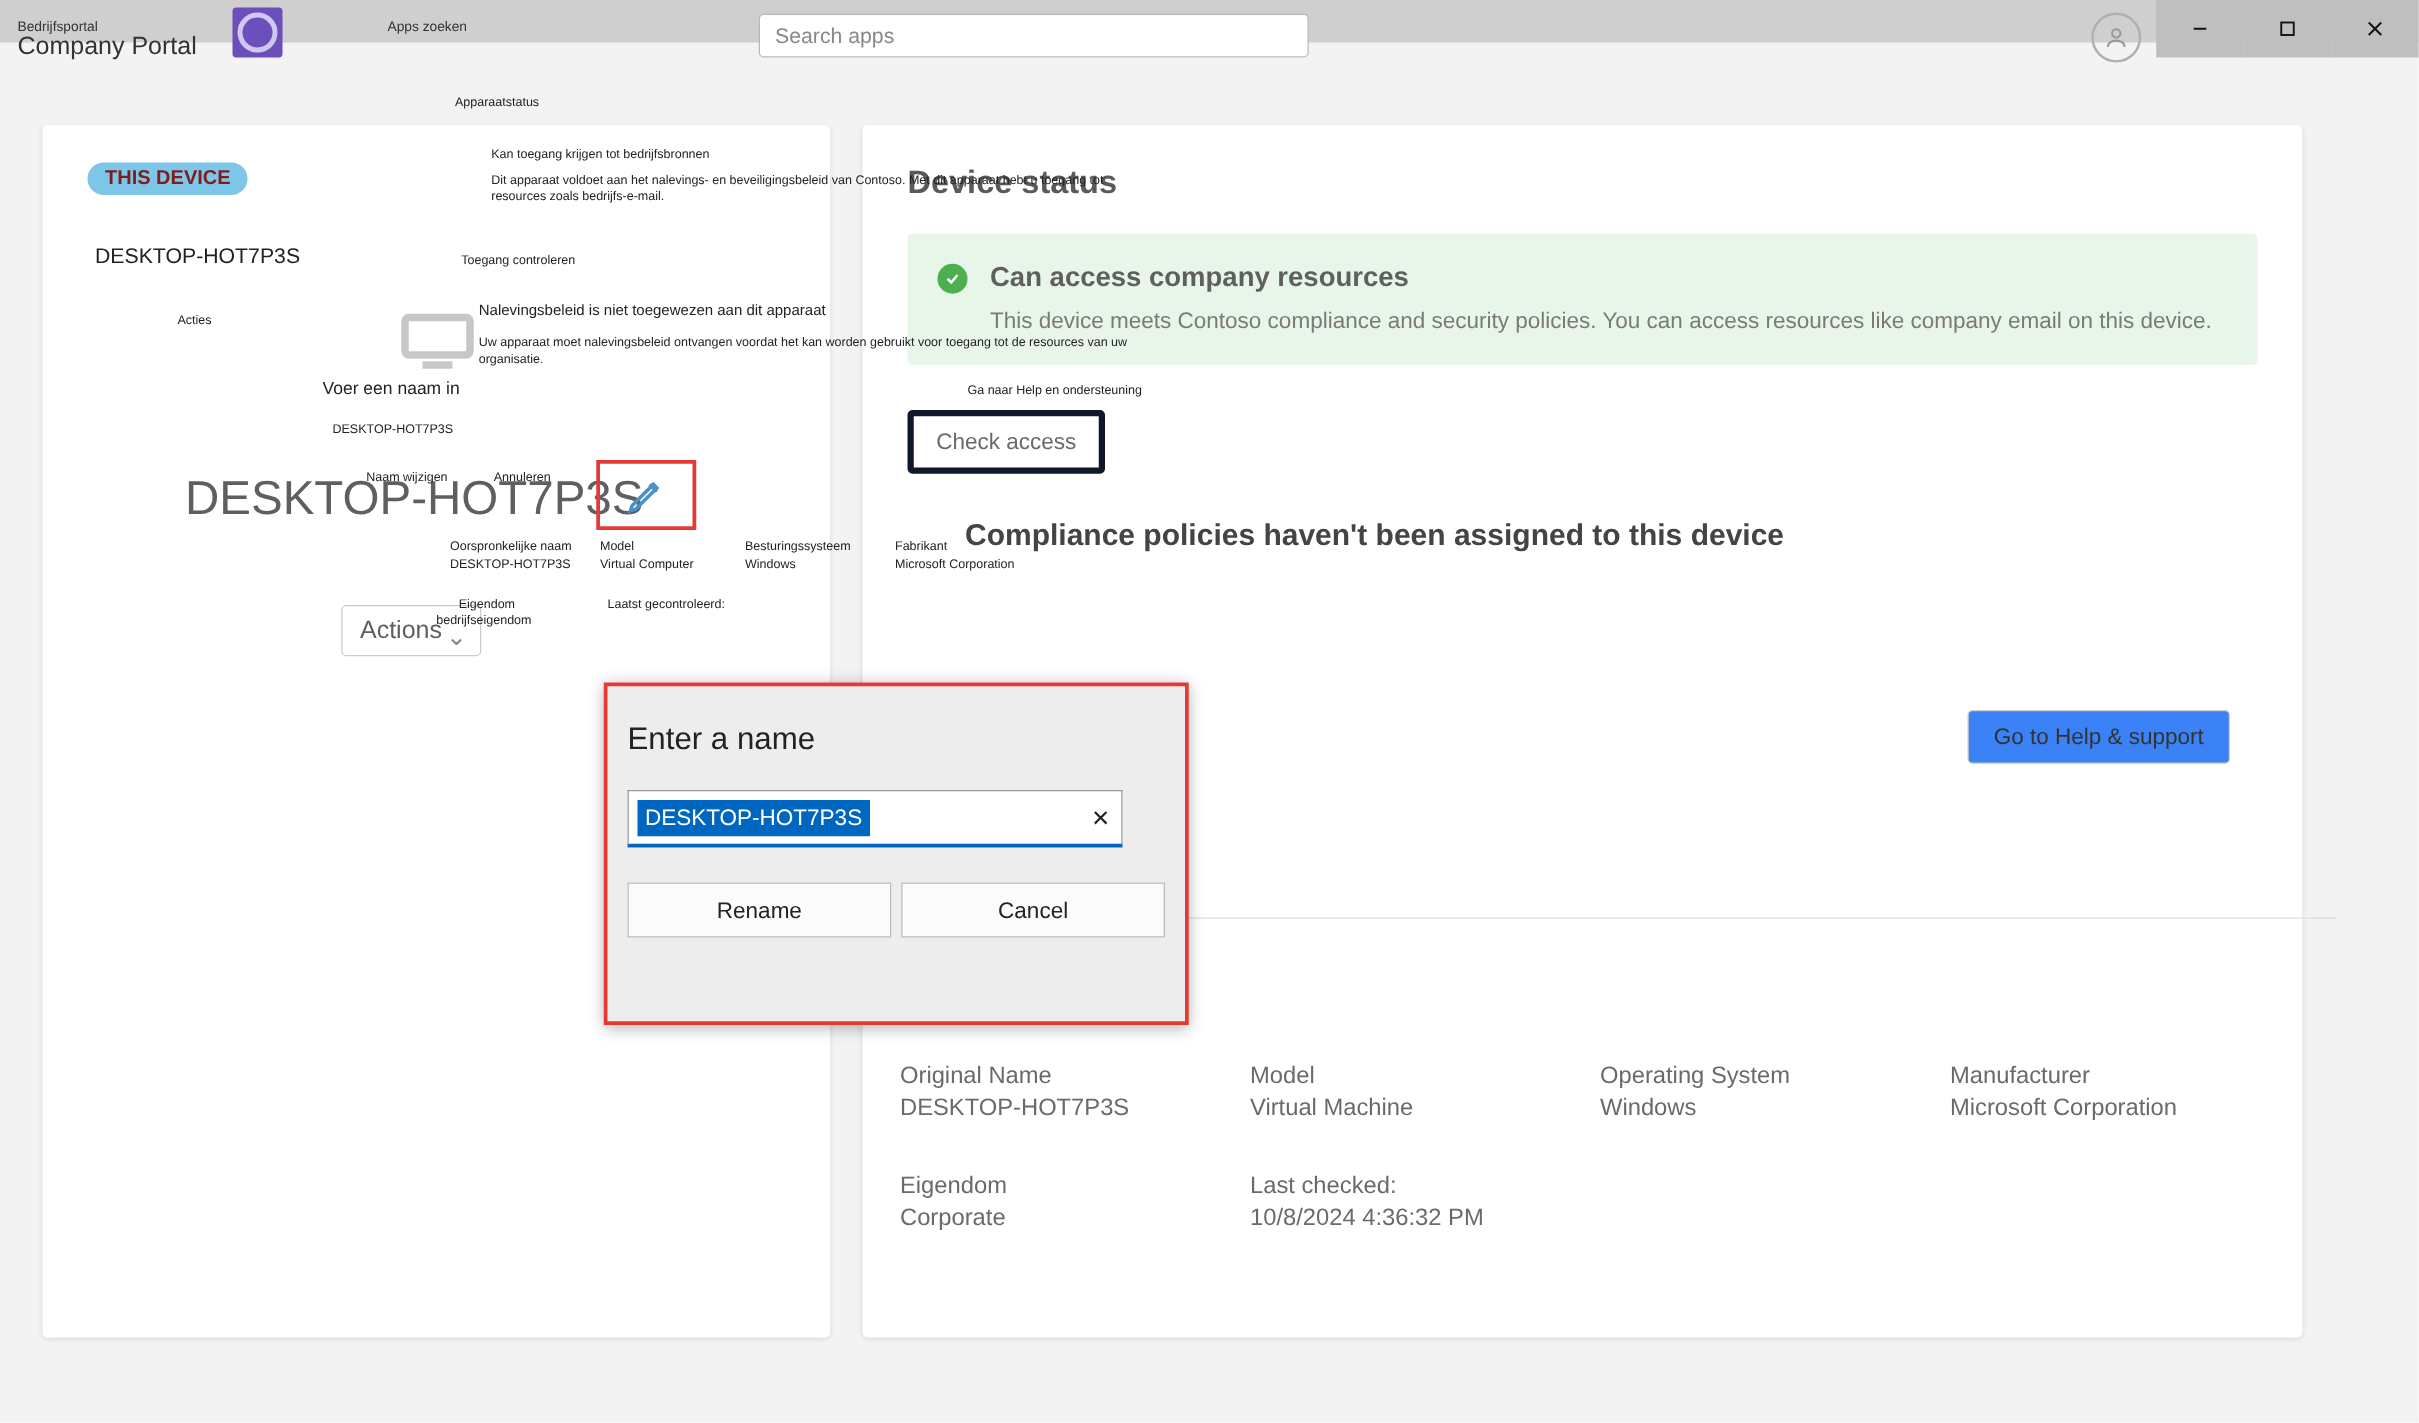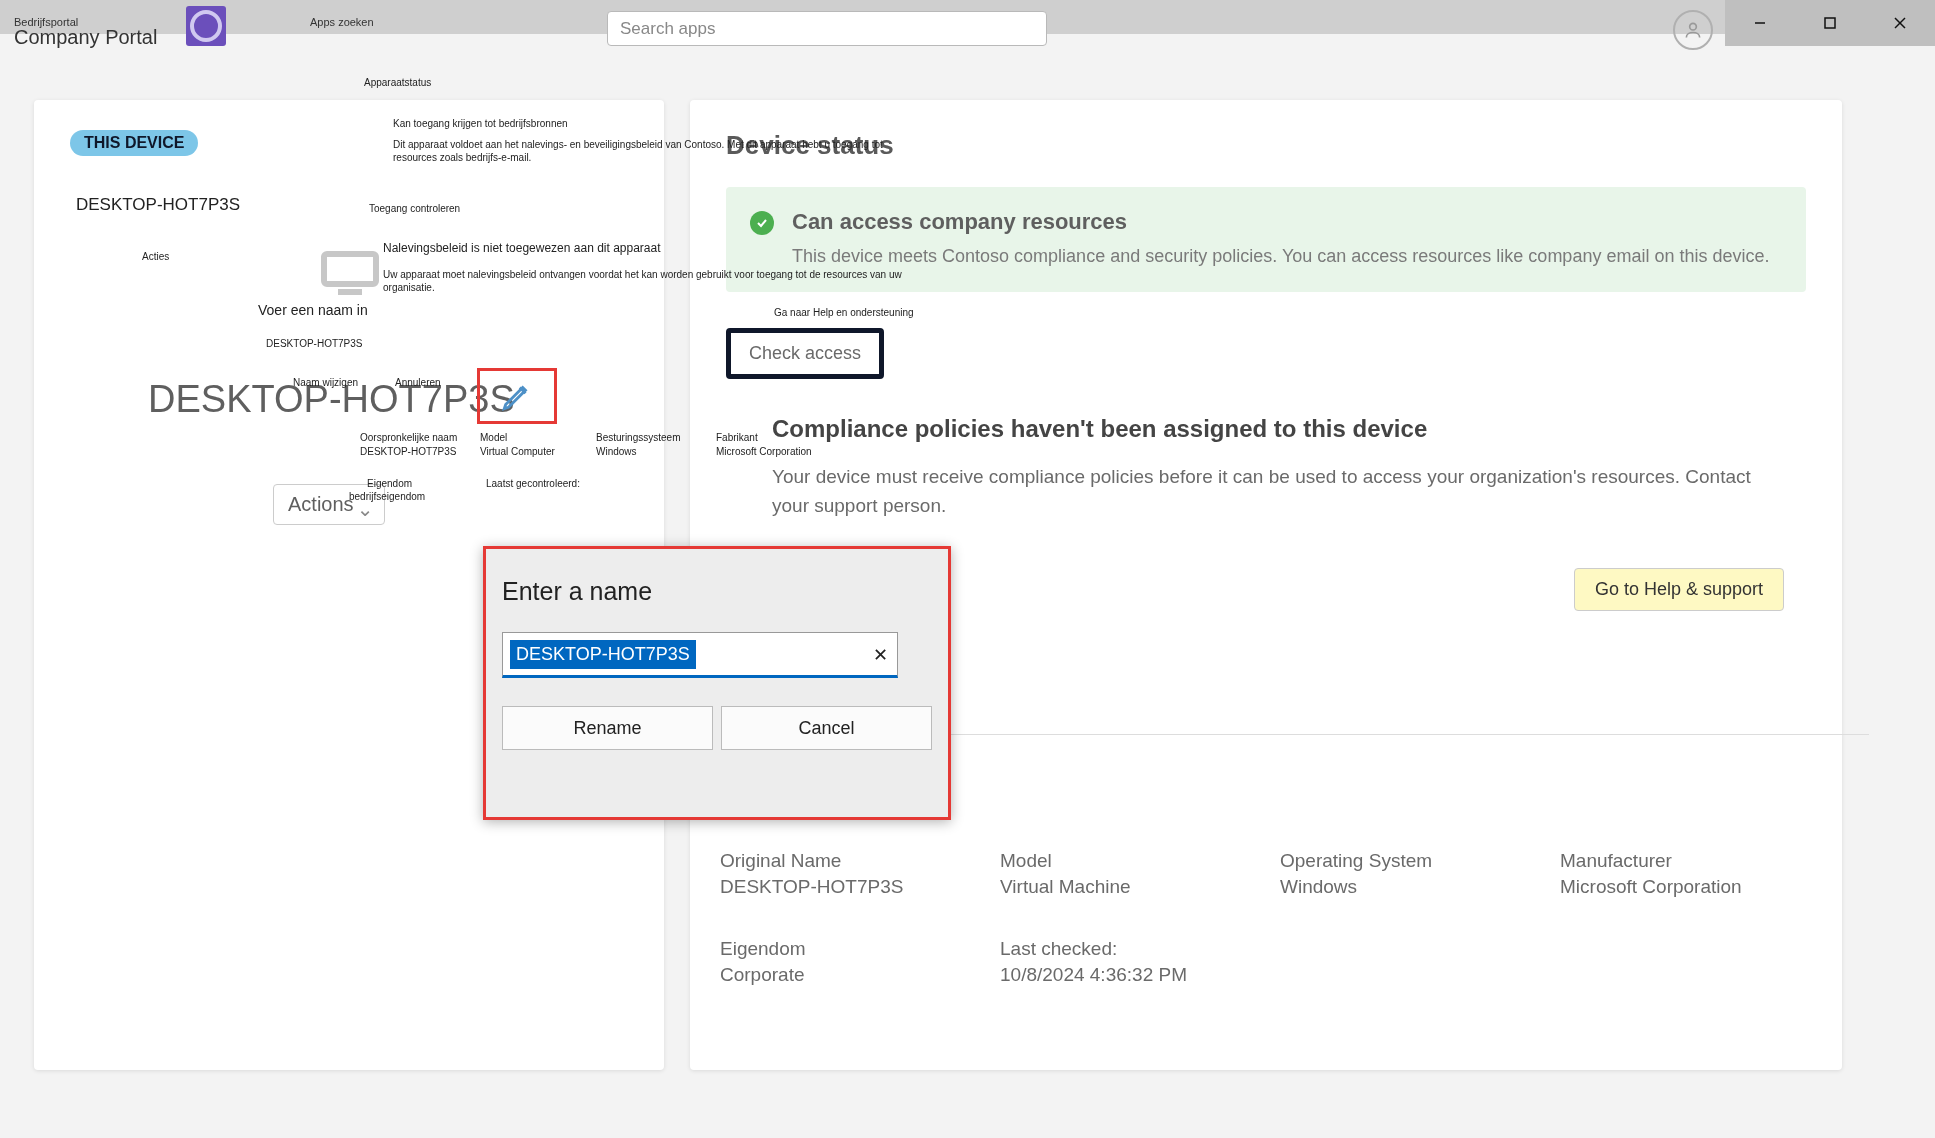--- a/index.html
+++ b/index.html
@@ -17,21 +17,21 @@
     .winctl { position: absolute; right: 0; top: 0; display: flex; height: 46px; }
     .winctl-btn { width: 70px; min-width: 70px; height: 46px; display: flex; align-items: center; justify-content: center; background: #bfbfbf; }
     .winctl-btn svg { stroke: #111; }
 
     
     .left-card { position: absolute; left: 34px; top: 100px; width: 630px; height: 970px; background: #fff; border-radius: 4px; box-shadow: 0 1px 4px rgba(0,0,0,.1); }
 
     
     .right-card { position: absolute; left: 690px; top: 100px; width: 1152px; height: 970px; background: #fff; border-radius: 4px; box-shadow: 0 1px 4px rgba(0,0,0,.1); padding: 30px 36px; }
 
-    .badge-thisdevice { position: absolute; left: 70px; top: 130px; background: #7dc6e8; color: #0f172a; border-radius: 14px; padding: 4px 14px; font-size: 16px; font-weight: 600; }
+    .badge-thisdevice { position: absolute; left: 70px; top: 130px; background: #7dc6e8; color: #7f1d1d; border-radius: 14px; padding: 4px 14px; font-size: 16px; font-weight: 600; }
 
     .device-small-title { position: absolute; left: 76px; top: 195px; font-size: 17px; color: #222; }
 
     .monitor-icon { position: absolute; left: 320px; top: 250px; width: 60px; height: 46px; }
     .monitor-icon svg { stroke: #c7c7c7; }
 
     .actions-tiny { position: absolute; left: 142px; top: 251px; font-size: 10px; color: #222; }
 
     .voer-naam { position: absolute; left: 258px; top: 302px; font-size: 14px; color: #222; }
     .mini-dev { position: absolute; left: 266px; top: 338px; font-size: 10px; color: #222; }
@@ -51,21 +51,21 @@
     .green-banner { background: #e8f5e9; border-radius: 4px; padding: 22px 28px 22px 66px; position: relative; margin-bottom: 36px; }
     .green-check { position: absolute; left: 24px; top: 24px; width: 24px; height: 24px; border-radius: 50%; background: #4caf50; display: flex; align-items: center; justify-content: center; }
     .green-banner h3 { font-size: 22px; color: #5f5f5f; font-weight: 600; margin-bottom: 8px; }
     .green-banner p { font-size: 18px; color: #7a7a7a; line-height: 1.5; }
 
     .check-access-btn { border: 5px solid #0f172a; border-radius: 4px; padding: 10px 18px; font-size: 18px; color: #6a6a6a; background: #fff; }
 
     .compliance-h { font-size: 24px; color: #444; font-weight: 600; margin-top: 36px; margin-left: 46px; }
     .compliance-p { font-size: 19px; color: #6a6a6a; margin-top: 20px; margin-left: 46px; max-width: 980px; line-height: 1.5; }
 
-    .goto-help { position: absolute; right: 58px; top: 468px; border: 1px solid #ccc; border-radius: 4px; padding: 10px 20px; font-size: 18px; color: #333; background: #fef9c3; }
+    .goto-help { position: absolute; right: 58px; top: 468px; border: 1px solid #ccc; border-radius: 4px; padding: 10px 20px; font-size: 18px; color: #333; background: #3b82f6; }
 
     .divider { position: absolute; left: 720px; right: 66px; top: 734px; border-top: 1px solid #ddd; }
 
     .info-grid { position: absolute; left: 720px; top: 850px; display: grid; grid-template-columns: 240px 240px 240px 240px; row-gap: 30px; column-gap: 0; gap: 40px; }
     .info-item .lbl { font-size: 19px; color: #6a6a6a; }
     .info-item .val { font-size: 19px; color: #6a6a6a; margin-top: 4px; }
 
     
     .dialog-wrap { position: absolute; left: 483px; top: 546px; width: 468px; height: 274px; background: #ededed; border: 3px solid #e53935; box-shadow: 0 2px 12px rgba(0,0,0,.3); padding: 28px 16px; }
     .dialog-wrap h2 { font-size: 25px; color: #222; font-weight: 400; margin-bottom: 26px; }
@@ -122,21 +122,20 @@
     <span class="green-check">
       <svg width="14" height="14" viewBox="0 0 14 14">
           <path d="M3 7l3 3 5-6" stroke="#fff" stroke-width="2" fill="none"></path>
         </svg>
     </span>
     <h3>Can access company resources</h3>
     <p>This device meets Contoso compliance and security policies. You can access resources like company email on this device.</p>
   </div>
   <button class="check-access-btn">Check access</button>
   <h3 class="compliance-h">Compliance policies haven't been assigned to this device</h3>
-  <p class="compliance-p">Your device must receive compliance policies before it can be used to access your organization's resources. Contact your support person.</p>
   <button class="goto-help">Go to Help &amp; support</button>
 </div>
 
 <div class="divider"></div>
 
 <div class="info-grid">
   <div class="info-item">
     <div class="lbl">Original Name</div>
     <div class="val">DESKTOP-HOT7P3S</div>
   </div>

